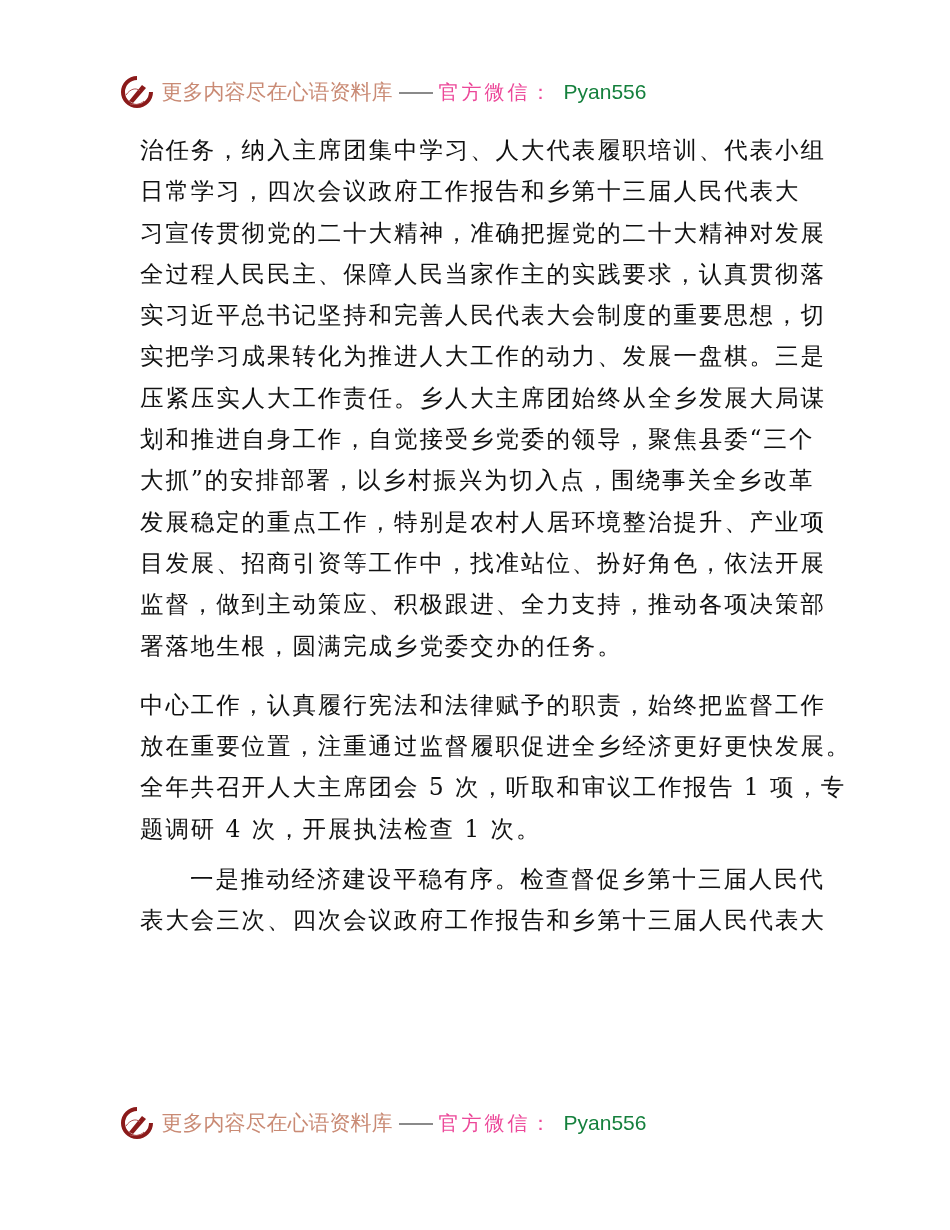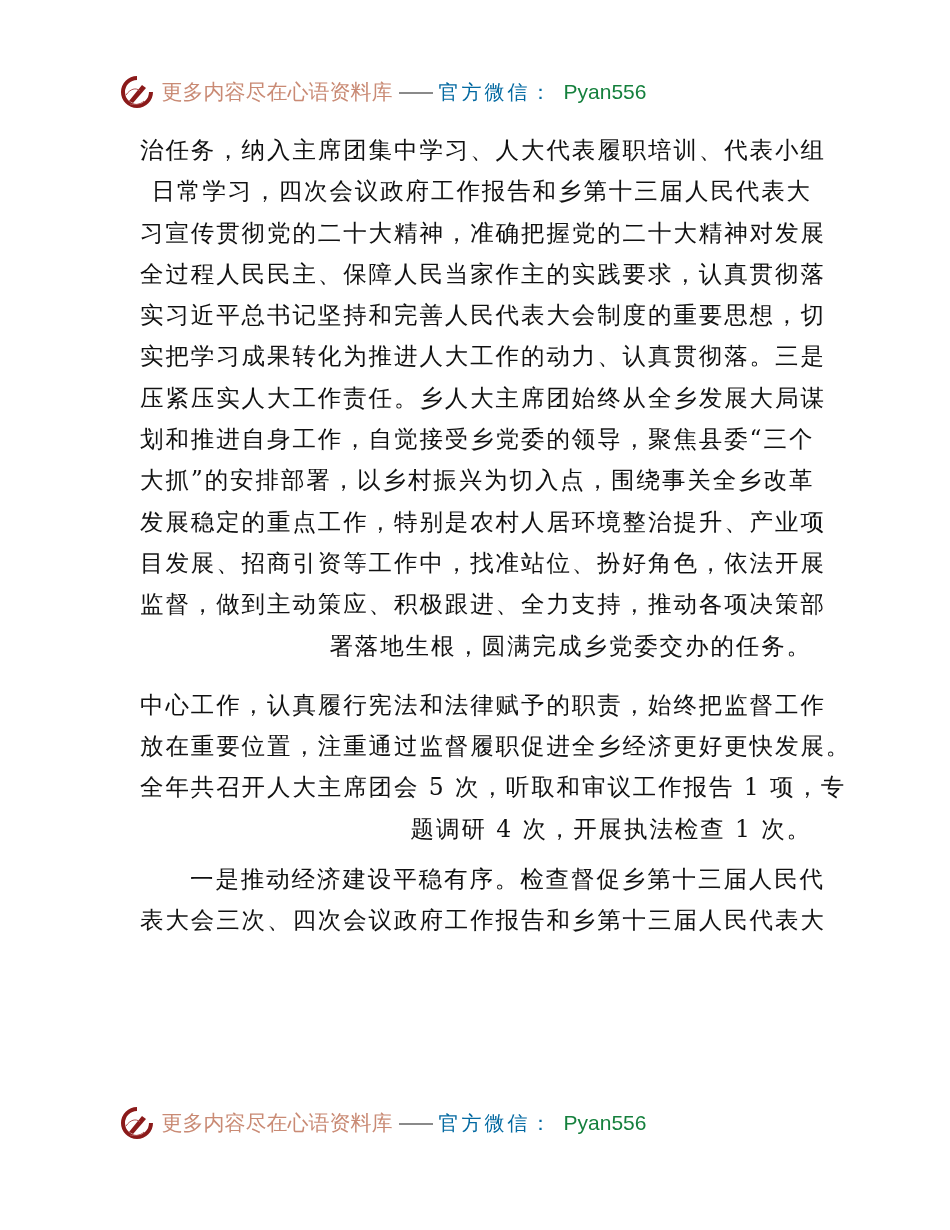--- a/index.html
+++ b/index.html
@@ -48,21 +48,21 @@
       width: 34px;
       height: 2px;
       background: #8a8a8a;
       margin: 0 2px;
       position: relative;
       top: 1px;
     }
     .banner-text-b {
       font-family: Liberation Sans, sans-serif;
       font-size: 20px;
-      color: #0369a1;
+      color: #ec4899;
       letter-spacing: 3px;
     }
     .banner-text-c {
       font-family: "Liberation Sans", "DejaVu Sans", sans-serif;
       font-size: 21px;
       color: #15803d;
       margin-left: 6px;
     }
     .content {
       position: absolute;
@@ -70,21 +70,20 @@
       top: 130px;
       width: 672px;
     }
     .line {
       height: 41.3px;
       line-height: 41.3px;
       font-size: 23.5px;
       white-space: nowrap;
       letter-spacing: 1.9px;
       font-family: "DejaVu Serif", "Liberation Serif", serif;
-      text-align: right;
     }
     .line.indent { padding-left: 50px; }
     .gap { height: 9px; }
   </style>
 </head>
 <body>
 
 <div class="banner top">
   <div class="banner-inner">
     <span class="logo">
@@ -102,21 +101,21 @@
   </div>
 </div>
 
 <div class="content">
   <div>
     <div class="line">治任务，纳入主席团集中学习、人大代表履职培训、代表小组</div>
     <div class="line">日常学习，四次会议政府工作报告和乡第十三届人民代表大</div>
     <div class="line">习宣传贯彻党的二十大精神，准确把握党的二十大精神对发展</div>
     <div class="line">全过程人民民主、保障人民当家作主的实践要求，认真贯彻落</div>
     <div class="line">实习近平总书记坚持和完善人民代表大会制度的重要思想，切</div>
-    <div class="line">实把学习成果转化为推进人大工作的动力、认真贯彻落。三是</div>
+    <div class="line">实把学习成果转化为推进人大工作的动力、发展一盘棋。三是</div>
     <div class="line">压紧压实人大工作责任。乡人大主席团始终从全乡发展大局谋</div>
     <div class="line">划和推进自身工作，自觉接受乡党委的领导，聚焦县委“三个</div>
     <div class="line">大抓”的安排部署，以乡村振兴为切入点，围绕事关全乡改革</div>
     <div class="line">发展稳定的重点工作，特别是农村人居环境整治提升、产业项</div>
     <div class="line">目发展、招商引资等工作中，找准站位、扮好角色，依法开展</div>
     <div class="line">监督，做到主动策应、积极跟进、全力支持，推动各项决策部</div>
     <div class="line">署落地生根，圆满完成乡党委交办的任务。</div>
   </div>
   <div class="gap"></div>
   <div class="gap"></div>

